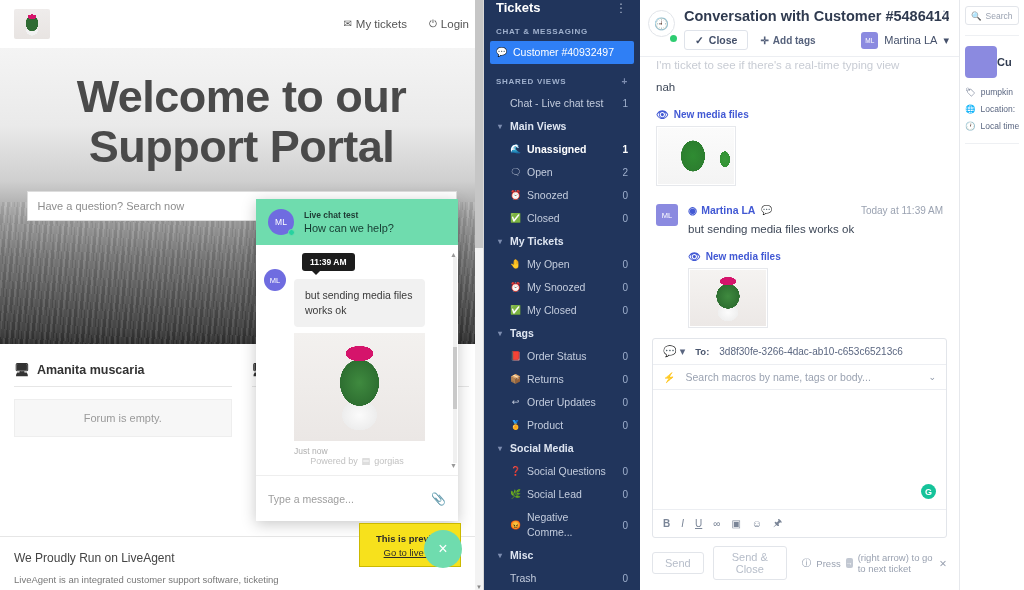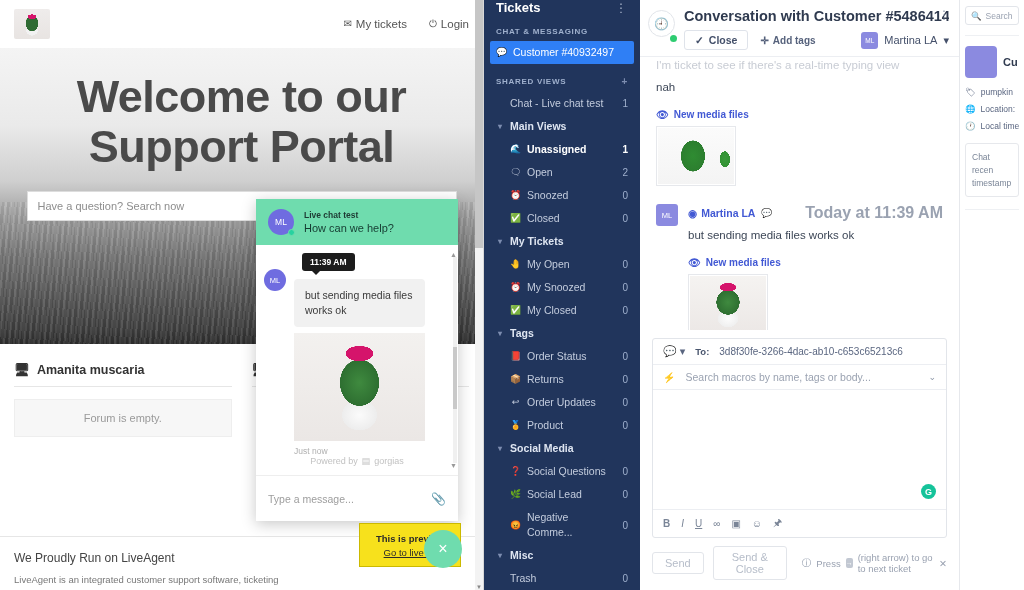--- a/index.html
+++ b/index.html
@@ -206,21 +206,21 @@
       radial-gradient(ellipse 16px 17px at 50% 47%, #3f8a3f 0%, #2e6f31 72%, rgba(0,0,0,0) 73%),
       radial-gradient(ellipse 14px 12px at 50% 76%, #fcfcfc 0%, #efefef 72%, rgba(0,0,0,0) 73%),
       linear-gradient(#f5f3f1,#ece8e6);
     background-repeat:no-repeat;
   }
   .msg { display:flex; gap:10px; margin-top: 18px;}
   .msg .av { width:22px; height:22px; border-radius:3px; background:#8b8ae0; color:#fff; font-size:7.5px; display:flex;align-items:center;justify-content:center; flex:0 0 auto;}
   .msg .body { flex:1; min-width:0;}
   .msg-meta { display:flex; align-items:center; gap:6px;}
   .msg-author { font-size:10.5px; font-weight:bold; color:#4259d4; display:flex; align-items:center; gap:4px;}
-  .msg-time { margin-left:auto; font-size:16px; color:#9aa2b1;font-weight:bold;}
+  .msg-time { margin-left:auto; font-size:10px; color:#9aa2b1;}
   .msg-text { margin-top:7px; font-size:11.5px; color:#3d4757;}
 
   
   .composer { margin: 8px 12px 0; border:1px solid #e2e5ea; border-radius:3px; display:flex; flex-direction:column; height:200px; background:#fff;}
   .comp-to { display:flex; align-items:center; gap:10px; padding:6px 10px; border-bottom:1px solid #eceef2;}
   .comp-to .chan { color:#5a6680; font-size:11px; display:flex; align-items:center; gap:3px;}
   .comp-to .lbl { font-size:9.5px; font-weight:bold; color:#4a566e;}
   .comp-to .val { font-size:10px; color:#5a6680;}
   .comp-macro { display:flex; align-items:center; gap:10px; padding:6px 10px; border-bottom:1px solid #eceef2;}
   .comp-macro .ph { flex:1; font-size:10.5px; color:#9aa2b1;}
@@ -234,21 +234,21 @@
     border:1px solid #e2e5ea; border-radius:3px; background:#fff; color:#b6bdc9; font-size:11px; padding:4px 12px;
   }
   .hint { display:flex; align-items:center; gap:5px; font-size:9.5px; color:#9aa2b1; margin-left:6px;}
   .hint .kbd { display:inline-block; width:10px; height:10px; background:#c2c8d2; border-radius:2px; color:#fff; font-size:7px; text-align:center; line-height:10px;}
 
   
   .rightp { width:64px; height:590px; background:#fff; flex:0 0 auto; padding:6px 5px; overflow:hidden;}
   .r-search { border:1px solid #e2e5ea; border-radius:3px; height:19px; display:flex; align-items:center; gap:4px; padding:0 5px; font-size:8.5px; color:#9aa2b1;}
   .r-card { margin-top:10px; border-top:1px solid #eef0f3; padding-top:10px;}
   .r-avatar { width:32px; height:32px; border-radius:4px; background:#8b8ae0;}
-  .r-custline { display:flex; align-items:center; gap:6px;}
+  .r-custline { display:flex; align-items:center; }
   .r-cust { font-size:11px; font-weight:bold; color:#2f3a4f; white-space:nowrap;}
   .r-meta { margin-top:9px; display:flex; flex-direction:column; gap:7px; font-size:8.5px; color:#5a6680;}
   .r-meta .li { display:flex; gap:5px; align-items:center; white-space:nowrap;}
   .r-note { margin-top:12px; border:1px solid #e6e8ec; border-radius:3px; padding:7px 6px; font-size:8.5px; color:#7a8597; line-height:1.5;}
   .r-divider { margin-top:12px; border-top:1px solid #eef0f3;}
 </style>
 </head>
 <body>
 
 <div id="root">
@@ -608,18 +608,17 @@
         </div>
         <div class="li">
           <span>🌐</span>
           <span>Location:</span>
         </div>
         <div class="li">
           <span>🕐</span>
           <span>Local time</span>
         </div>
       </div>
-      <div class="r-note">Chat recen timestamp</div>
     </div>
     <div class="r-divider"></div>
   </div>
 
 </div>
 
 </body></html>

